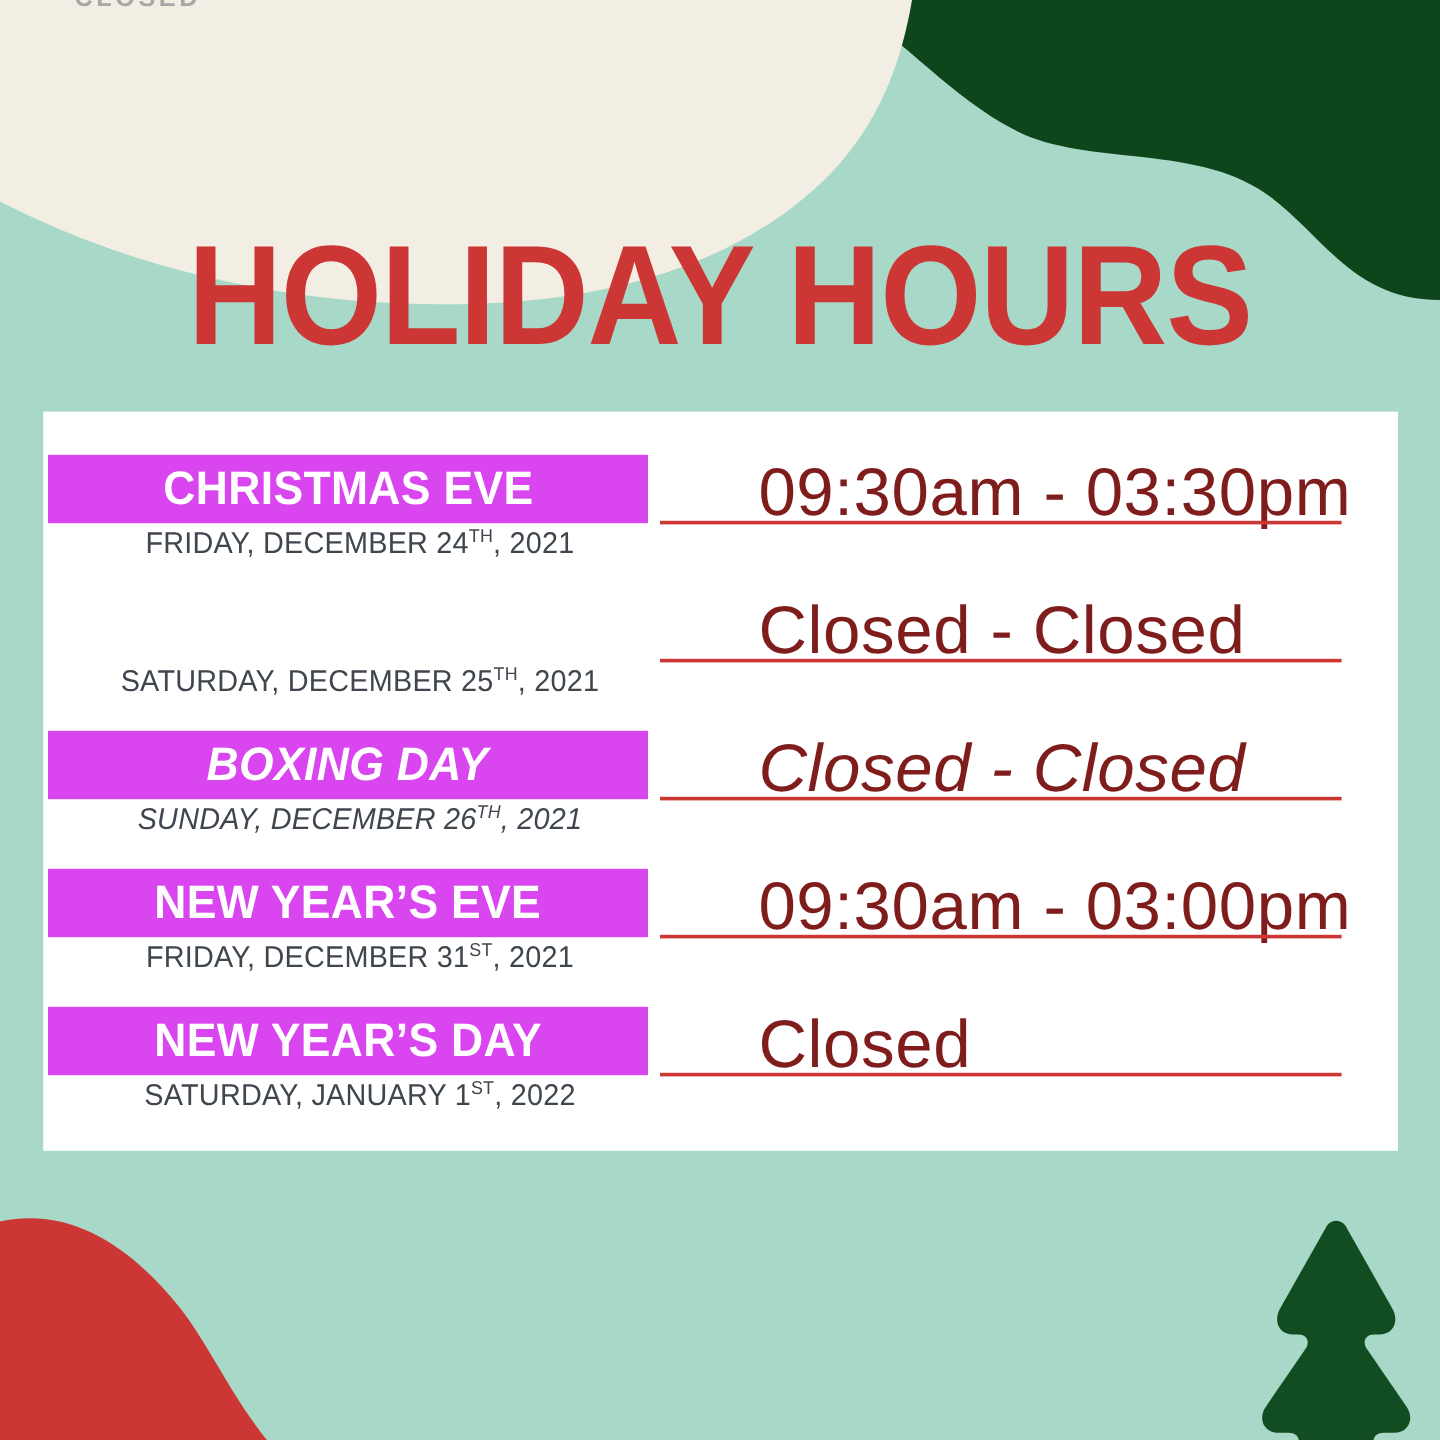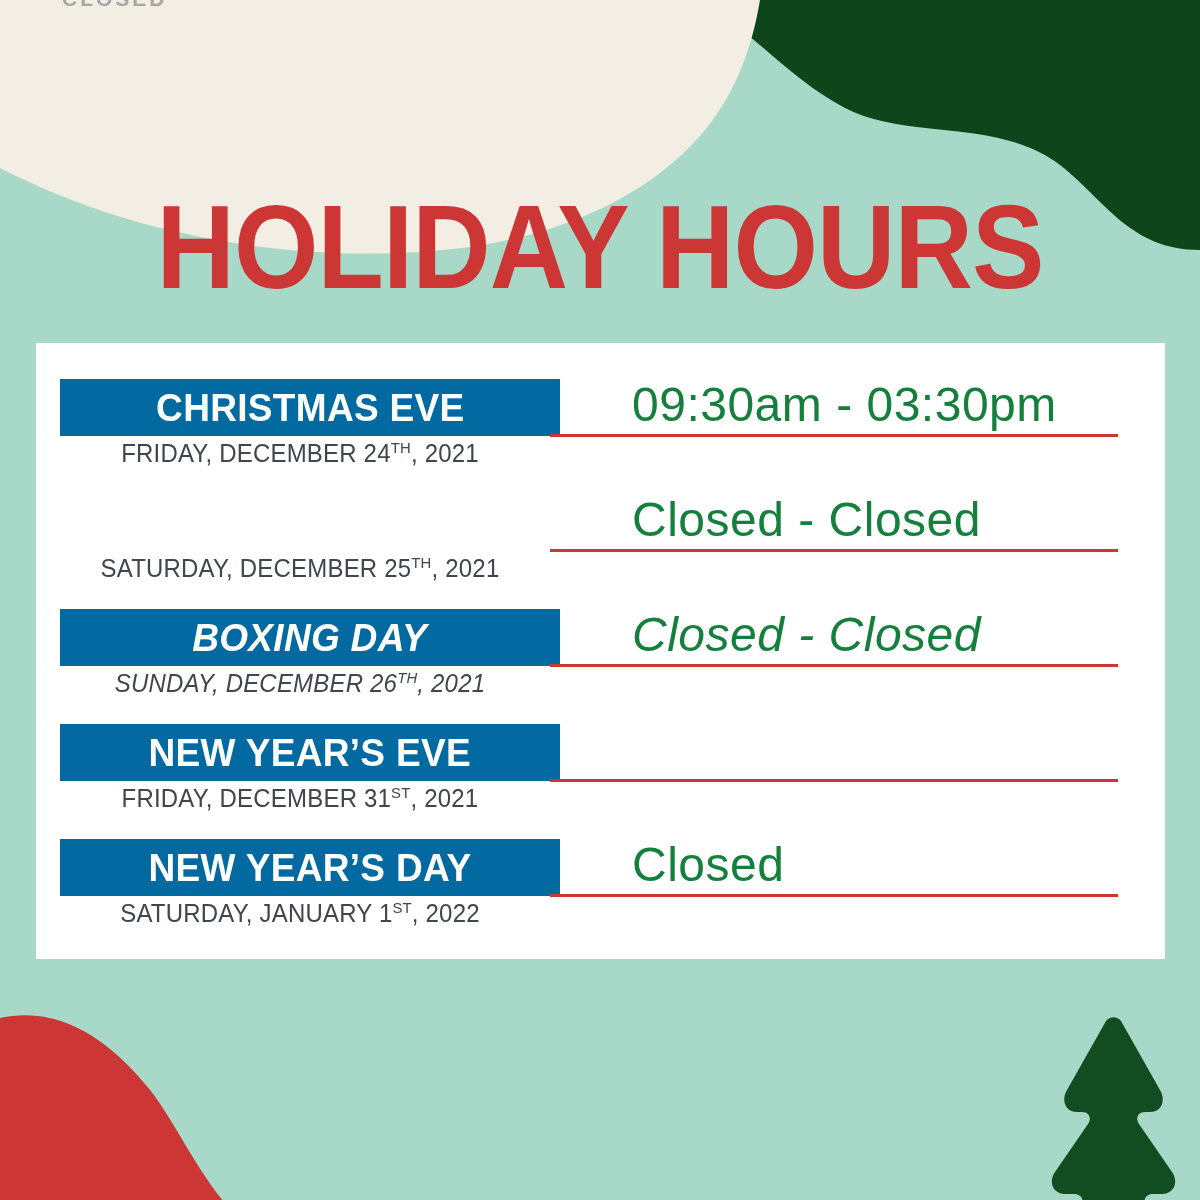--- a/index.html
+++ b/index.html
@@ -87,25 +87,25 @@
   }
   .row.r0 { top: 36px; }
   .row.r1 { top: 151px; }
   .row.r2 { top: 266px; font-style: italic; }
   .row.r3 { top: 381px; }
   .row.r4 { top: 496px; }
 
   
   .name-plate {
     position: absolute;
-    left: 24px;
+    left: 4px;
     top: 0px;
     width: 500px;
     height: 57px;
-    background: #0369a1;
+    background: #d946ef;
     display: flex;
     align-items: center;
     justify-content: center;
   }
   .name-plate .name-text {
     font-family: "Liberation Sans Narrow", "Liberation Sans", sans-serif;
     font-size: 39px;
     font-weight: 700;
     color: #FFFFFF;
     letter-spacing: 0.3px;
@@ -133,23 +133,23 @@
     vertical-align: super;
     line-height: 0;
   }
 
   
   .hours-text {
     position: absolute;
     left: 596px;
     top: -2px;
     font-family: "Liberation Sans Narrow", "Liberation Sans", sans-serif;
-    font-size: 48px;
+    font-size: 56px;
     font-weight: 400;
-    color: #15803d;
+    color: #7f1d1d;
     white-space: nowrap;
     letter-spacing: 0.5px;
   }
 
   
   .rule {
     position: absolute;
     left: 514px;
     top: 55px;
     width: 568px;
@@ -248,20 +248,21 @@
         <div class="date-text"><span>SUNDAY, DECEMBER 26</span><sup>TH</sup><span>, 2021</span></div>
         <div class="hours-text">Closed - Closed</div>
         <div class="rule"></div>
       </div>
 
       <div class="row r3">
         <div class="name-plate">
           <span class="name-text">NEW YEAR’S EVE</span>
         </div>
         <div class="date-text"><span>FRIDAY, DECEMBER 31</span><sup>ST</sup><span>, 2021</span></div>
+        <div class="hours-text">09:30am - 03:00pm</div>
         <div class="rule"></div>
       </div>
 
       <div class="row r4">
         <div class="name-plate">
           <span class="name-text">NEW YEAR’S DAY</span>
         </div>
         <div class="date-text"><span>SATURDAY, JANUARY 1</span><sup>ST</sup><span>, 2022</span></div>
         <div class="hours-text">Closed</div>
         <div class="rule"></div>

